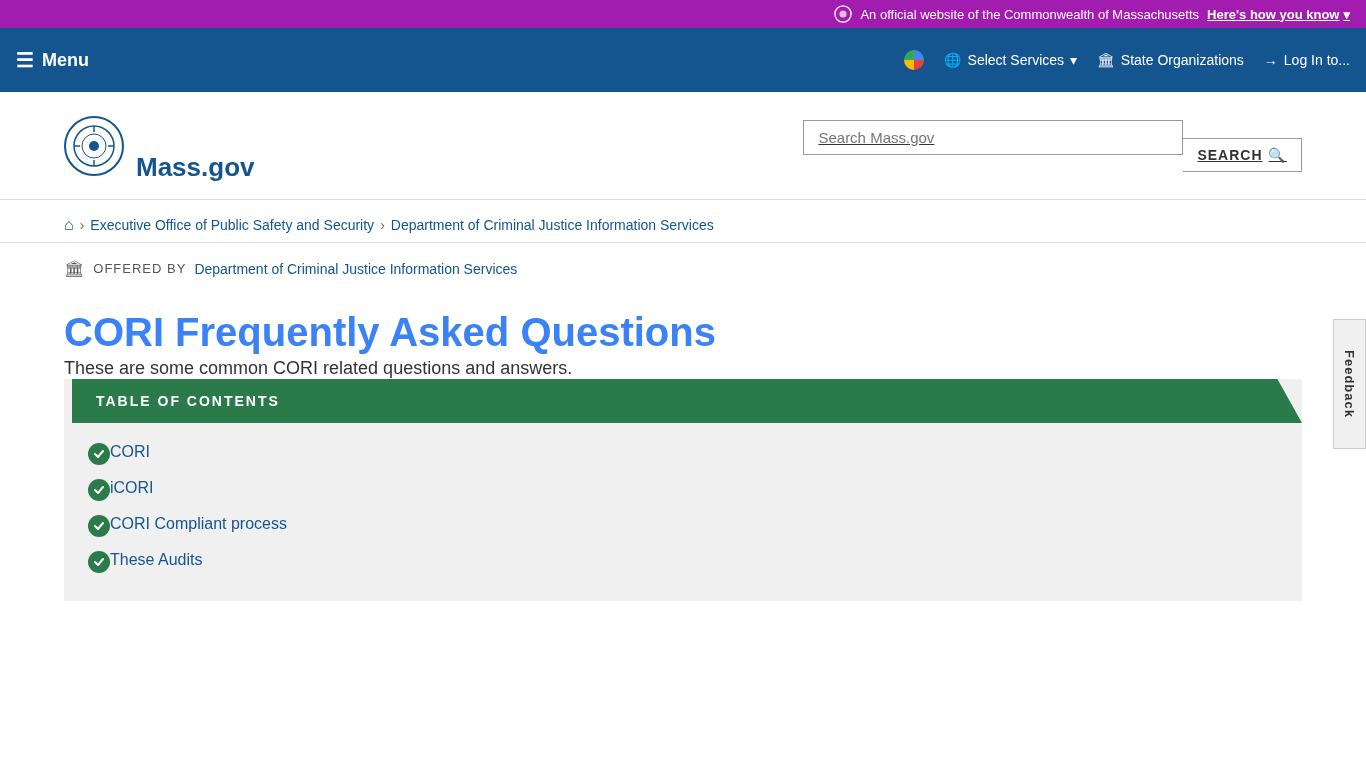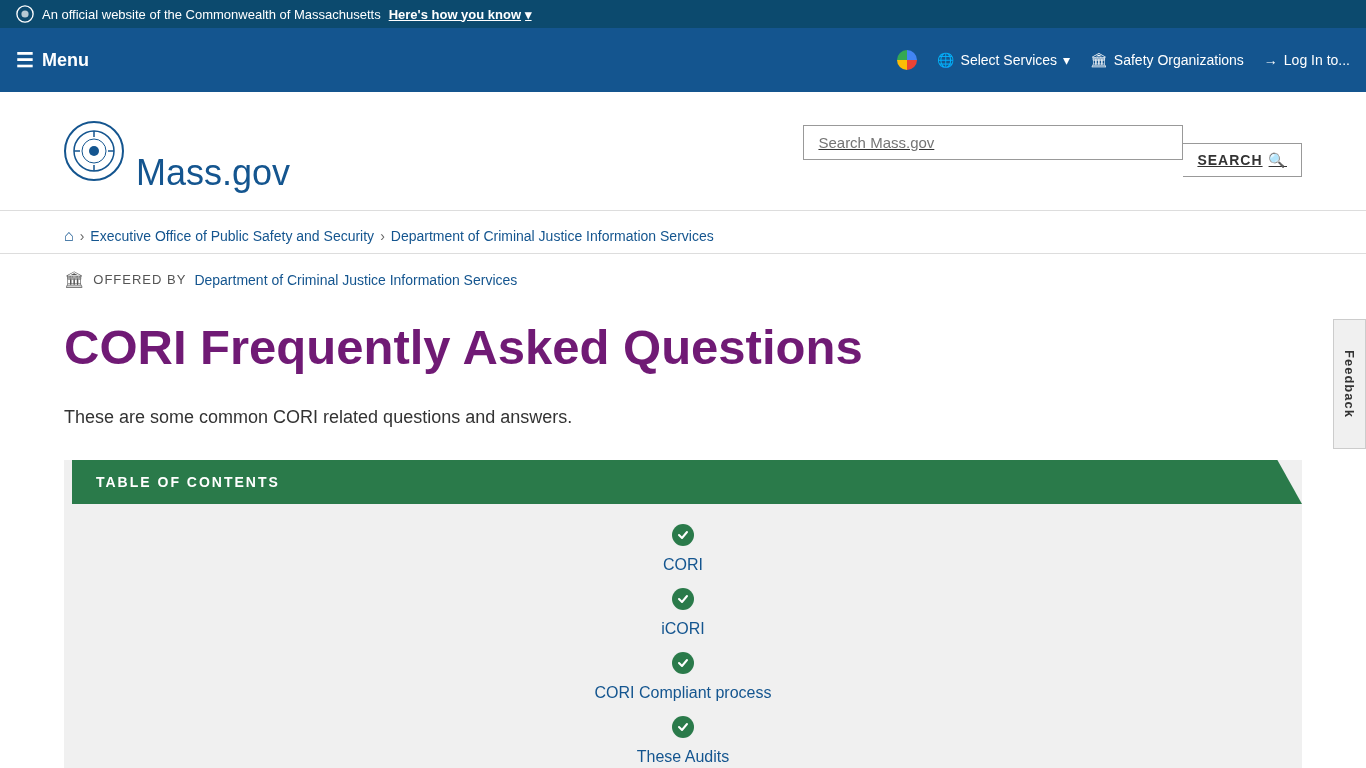--- a/index.html
+++ b/index.html
@@ -1,27 +1,28 @@
 <!DOCTYPE html>
 <html><head>
   <meta charset="utf-8">
   <style>
     * { margin: 0; padding: 0; box-sizing: border-box; }
     body { font-family: 'Helvetica Neue', Arial, sans-serif; font-size: 16px; color: #333; background: #fff; width: 1366px; }
 
     
     .top-banner {
-      background: #0c4a6e;
+      background: #a21caf;
       color: #fff;
       font-size: 13px;
       padding: 4px 16px;
       display: flex;
       align-items: center;
       gap: 8px;
       height: 28px;
+      justify-content: flex-end;
     }
     .top-banner .ma-icon {
       width: 18px; height: 18px;
       display: inline-flex; align-items: center; justify-content: center;
     }
     .top-banner .how-to-know {
       color: #fff;
       font-weight: 600;
       text-decoration: underline;
       cursor: pointer;
@@ -69,21 +70,21 @@
     .logo-area {
       display: flex; align-items: center; gap: 12px;
     }
     .logo-circle {
       width: 60px; height: 60px; border-radius: 50%;
       border: 2px solid #14558f;
       display: flex; align-items: center; justify-content: center;
     }
     .logo-circle svg { width: 44px; height: 44px; }
     .logo-text {
-      font-size: 36px; font-weight: 400; color: #14558f; margin-top: 44px;
+      font-size: 26px; font-weight: 700; color: #14558f; margin-top: 44px;
     }
     .search-area {
       display: flex; align-items: flex-start; gap: 0; text-decoration: underline;
     }
     .search-input {
       border: 1px solid #999;
       padding: 8px 14px;
       font-size: 15px;
       width: 380px;
       outline: none;
@@ -122,45 +123,45 @@
       font-size: 13px; color: #555; text-transform: uppercase; letter-spacing: 1px;
     }
     .offered-by a { color: #14558f; text-decoration: none; text-transform: none; letter-spacing: 0; font-size: 14px; }
     .building-icon { font-size: 16px; color: #555; }
 
     
     .main-content {
       padding: 24px 64px;
     }
     .page-title {
-      font-size: 49px; font-weight: 800; color: #701a75; margin-bottom: 32px; line-height: 1.1;
+      font-size: 40px; font-weight: 800; color: #3b82f6; margin-bottom: 4px; line-height: 1.1;
     }
     .page-subtitle {
-      font-size: 18px; color: #333; margin-bottom: 32px;
+      font-size: 18px; color: #333; 
     }
 
     
     .toc-container {
       background: #f0f0f0;
       max-width: 1240px;
     }
     .toc-header {
       background: #2a7a4a;
       color: #fff;
       padding: 14px 24px;
       font-size: 14px; font-weight: 700; letter-spacing: 2px;
       clip-path: polygon(0 0, 98% 0, 100% 100%, 0 100%);
       margin-left: 8px;
     }
     .toc-body {
       padding: 20px 24px 28px;
       display: flex; flex-direction: column; gap: 14px;
     }
     .toc-item {
-      display: flex; align-items: center; gap: 10px; flex-direction: column;
+      display: flex; align-items: flex-start; gap: 0;
     }
     .toc-check-icon {
       width: 22px; height: 22px; border-radius: 50%;
       background: #2a7a4a;
       display: flex; align-items: center; justify-content: center;
       flex-shrink: 0;
     }
     .toc-check-icon svg { width: 12px; height: 12px; }
     .toc-item a {
       color: #14558f; text-decoration: none; font-size: 16px;
@@ -215,21 +216,21 @@
     <span class="nav-item">
       <span class="google-icon"></span>
     </span>
     <span class="nav-item">
       <span>🌐</span>
       <span>Select Services</span>
       <span>▾</span>
     </span>
     <span class="nav-item">
       <span>🏛</span>
-      <span>Safety Organizations</span>
+      <span>State Organizations</span>
     </span>
     <span class="nav-item">
       <span>→</span>
       <span>Log In to...</span>
     </span>
   </div>
 </nav>
 
 <header class="site-header">
   <div class="logo-area">

